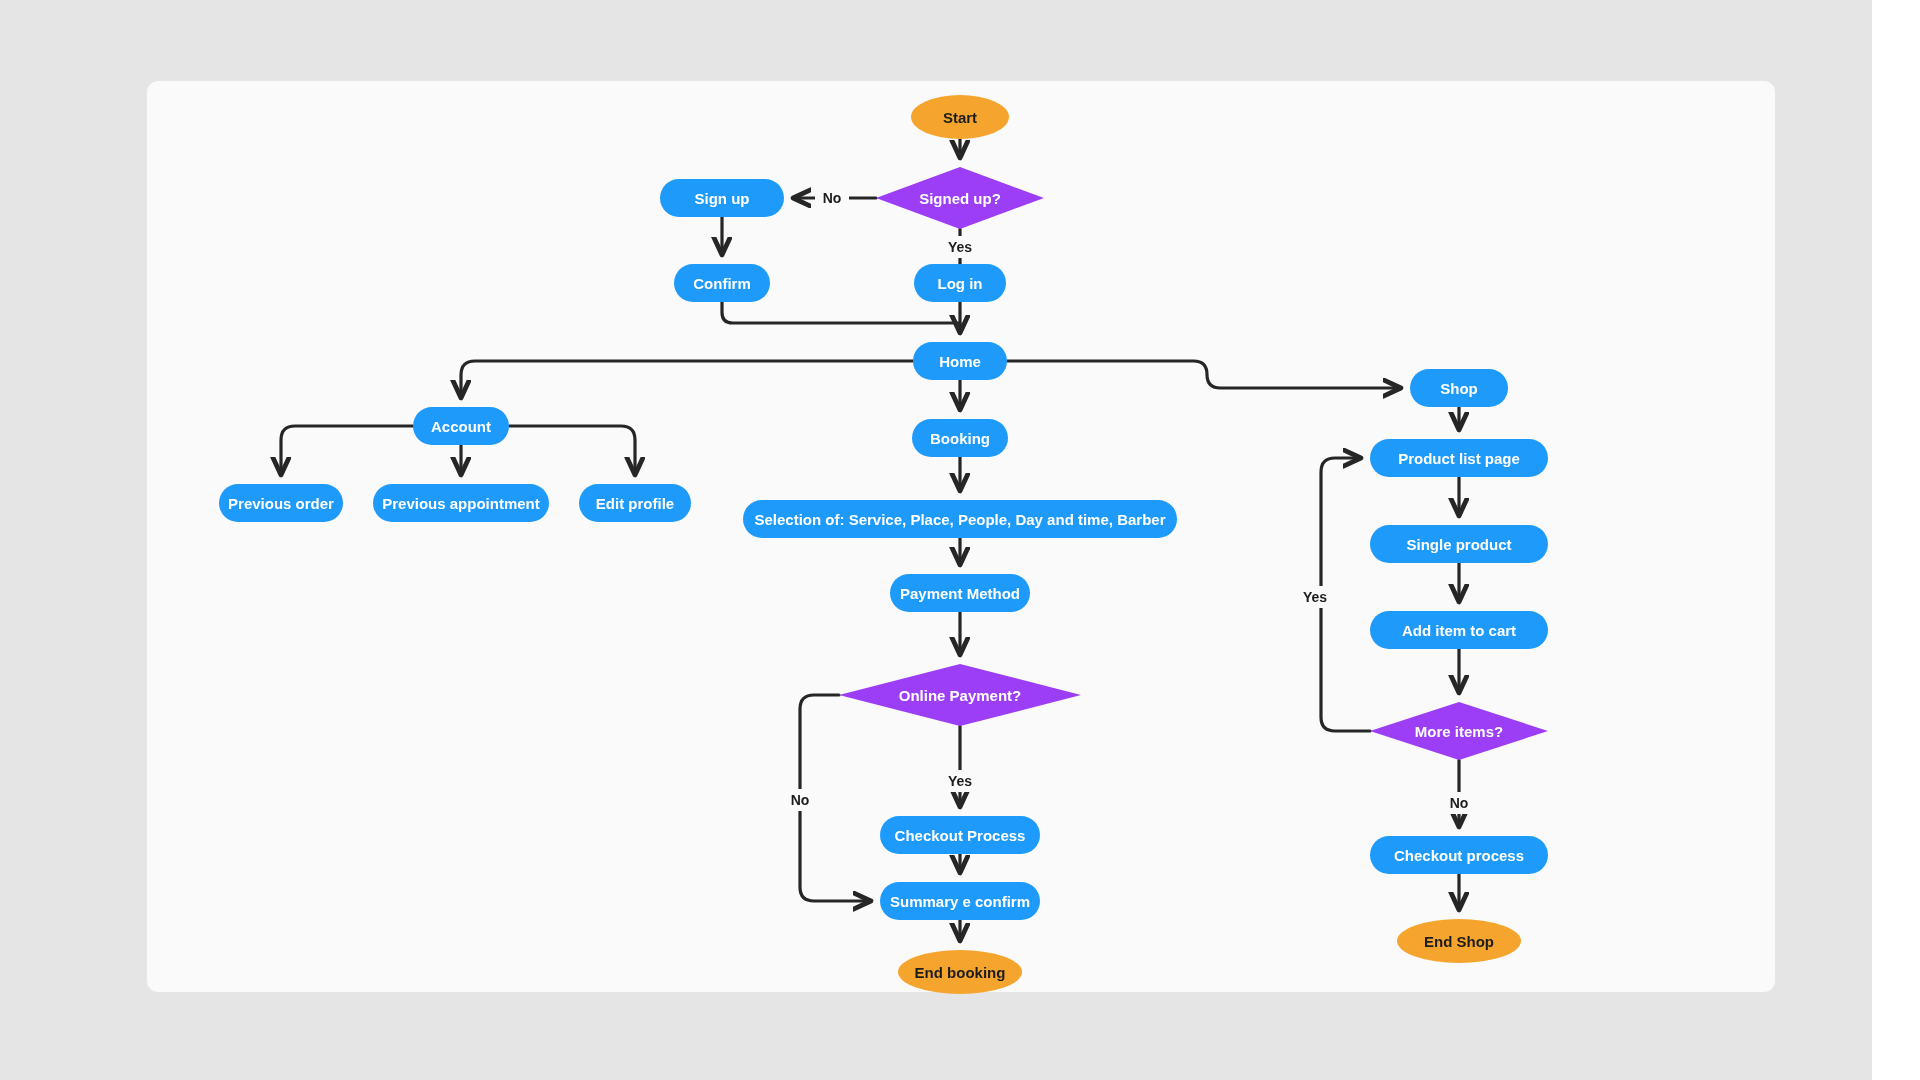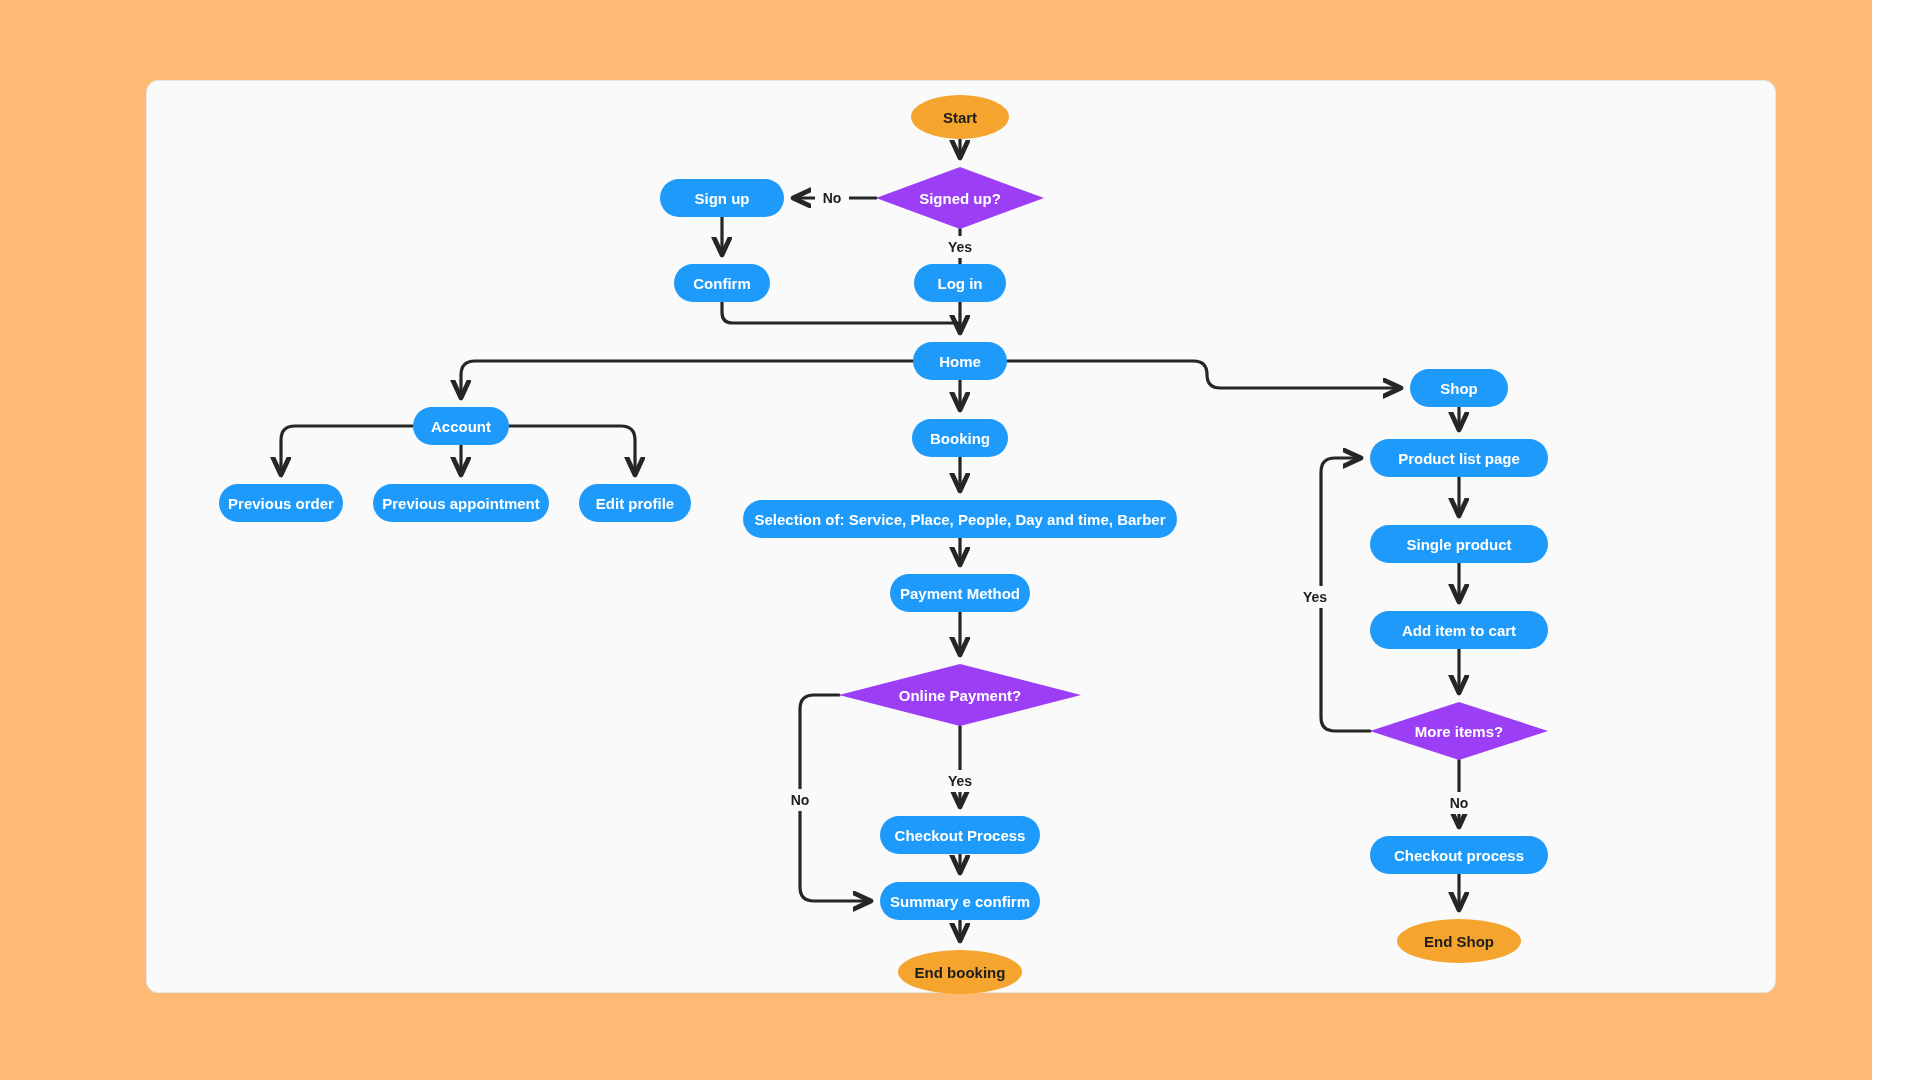--- a/index.html
+++ b/index.html
@@ -5,21 +5,21 @@
   * { box-sizing: border-box; }
   html, body {
     margin: 0; padding: 0;
     width: 1920px; height: 1080px;
     background: #ffffff;
     font-family: "Liberation Sans", sans-serif;
   }
   #stage {
     position: relative;
     width: 1872px; height: 1080px;
-    background: #fdba74;
+    background: #e5e5e5;
     overflow: hidden;
   }
   #canvas-card {
     position: absolute;
     left: 146px; top: 80px;
     width: 1630px; height: 913px;
     background: #fafafa;
     border: 1px solid #e6e6e6;
     border-radius: 12px;
   }

